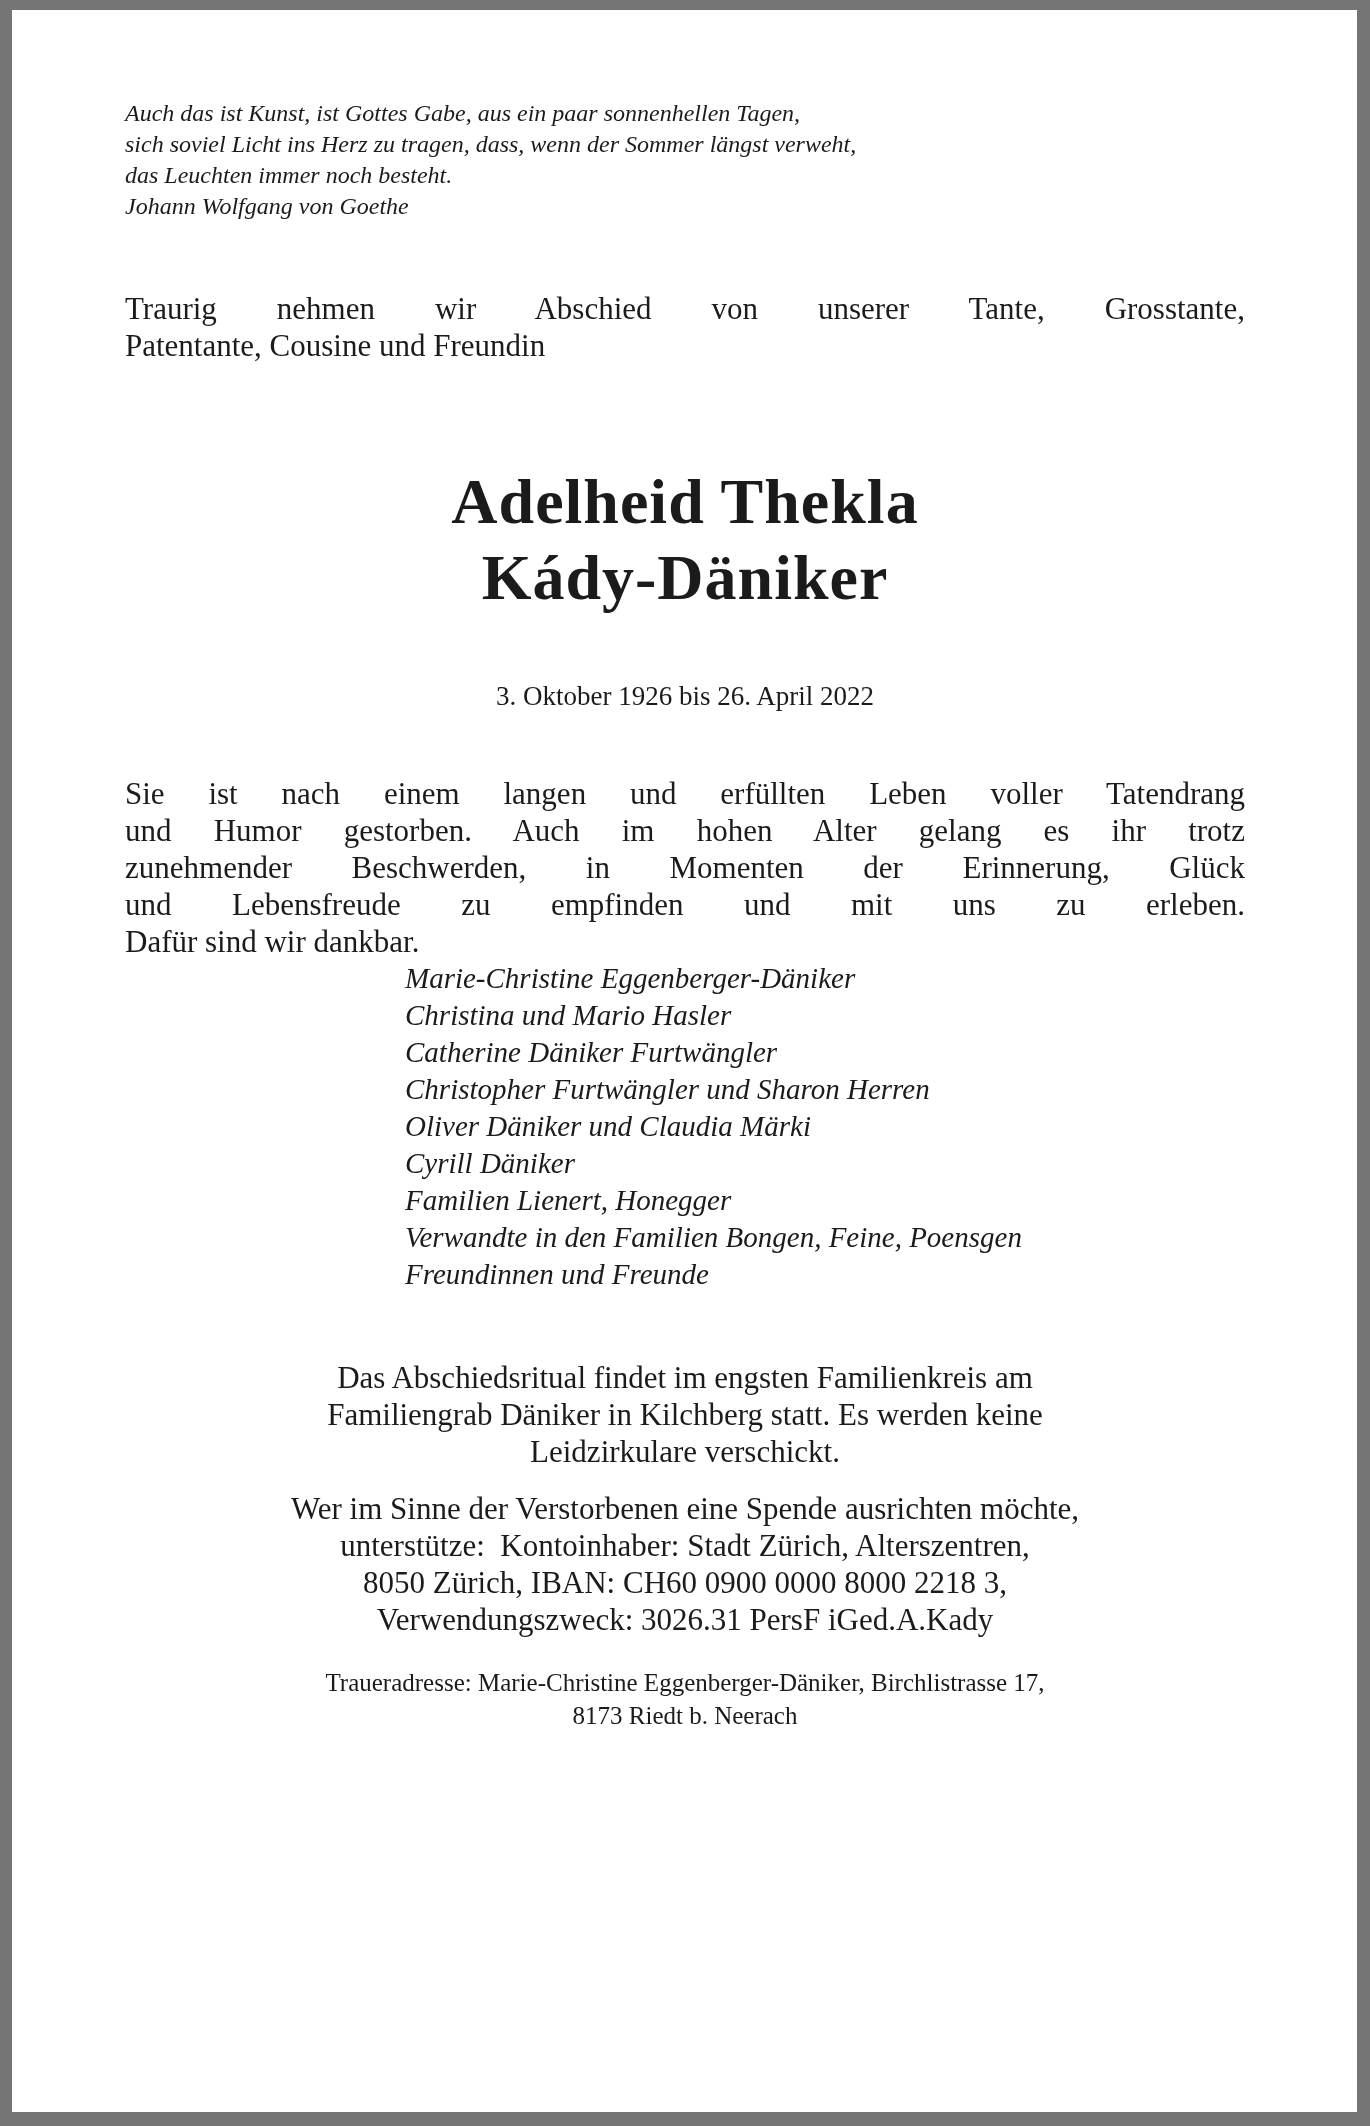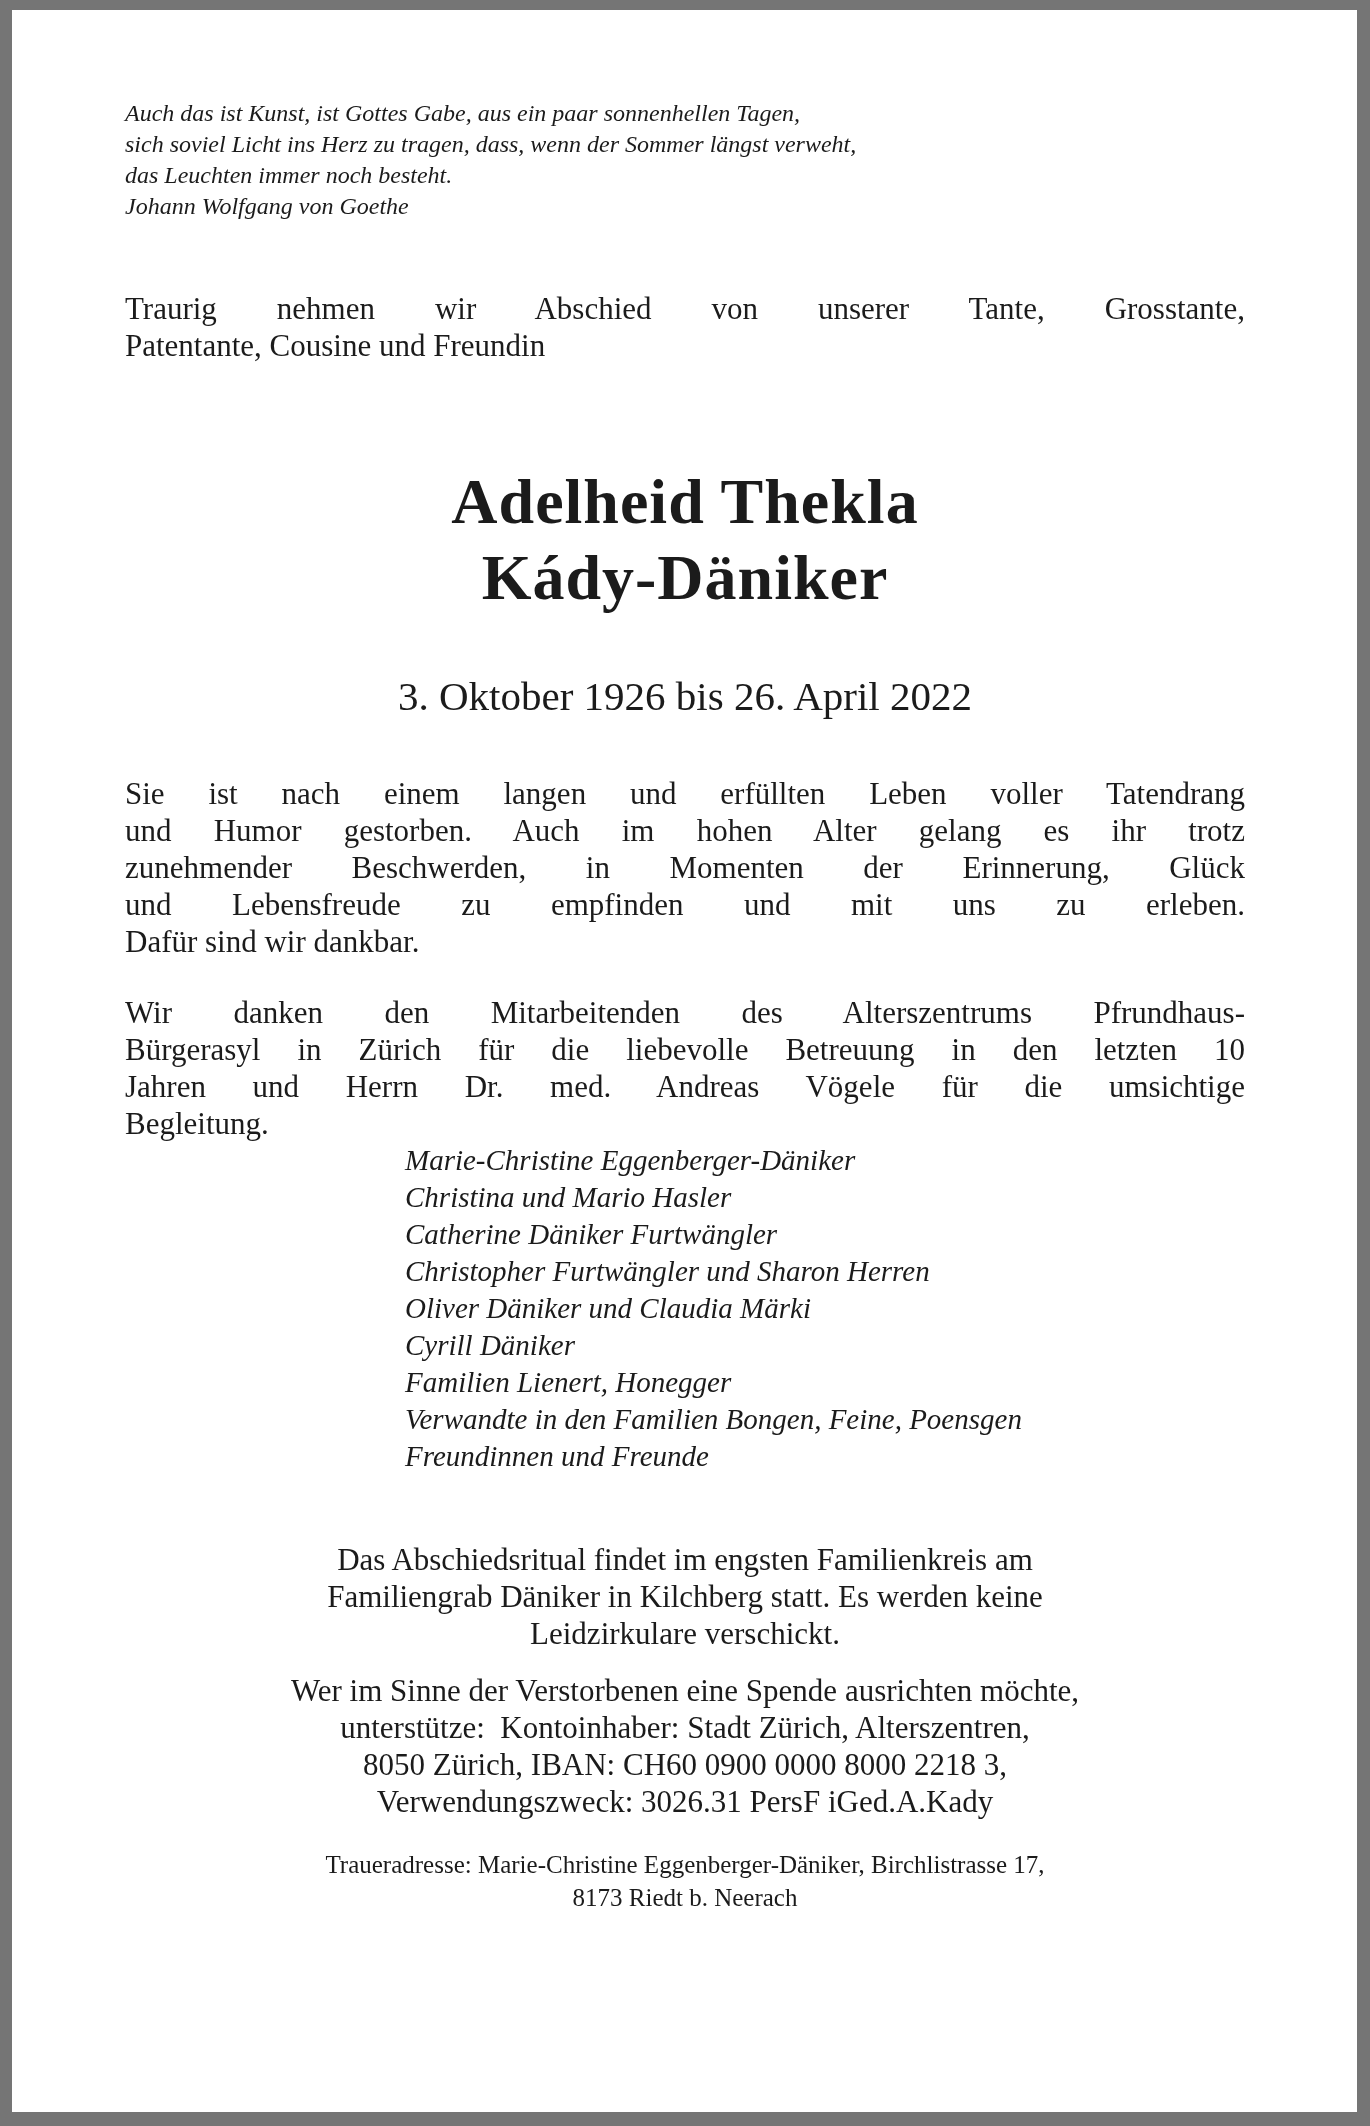--- a/index.html
+++ b/index.html
@@ -47,21 +47,21 @@
     text-align: center;
     font-weight: 700;
     font-size: 64px;
     line-height: 76px;
     letter-spacing: 1px;
   }
 
   .dates {
     margin-top: 62px;
     text-align: center;
-    font-size: 41px;
+    font-size: 27px;
     line-height: 37px;
   }
 
   .para {
     font-size: 31px;
     line-height: 37px;
   }
   .para1 { margin-top: 60px; }
   .para2 { margin-top: 34px; }
 
@@ -115,26 +115,20 @@
     <div class="dates">3. Oktober 1926 bis 26. April 2022</div>
 
     <div class="para para1 justify-lines">
         <div class="line">Sie ist nach einem langen und erfüllten Leben voller Tatendrang</div>
         <div class="line">und Humor gestorben. Auch im hohen Alter gelang es ihr trotz</div>
         <div class="line">zunehmender Beschwerden, in Momenten der Erinnerung, Glück</div>
         <div class="line">und Lebensfreude zu empfinden und mit uns zu erleben.</div>
         <div class="line">Dafür sind wir dankbar.</div>
       </div>
 
-    <div class="para para2 justify-lines">
-        <div class="line">Wir danken den Mitarbeitenden des Alterszentrums Pfrundhaus-</div>
-        <div class="line">Bürgerasyl in Zürich für die liebevolle Betreuung in den letzten 10</div>
-        <div class="line">Jahren und Herrn Dr. med. Andreas Vögele für die umsichtige</div>
-        <div class="line">Begleitung.</div>
-      </div>
 
     <div class="mourners">
         <div class="line">Marie-Christine Eggenberger-Däniker</div>
         <div class="line">Christina und Mario Hasler</div>
         <div class="line">Catherine Däniker Furtwängler</div>
         <div class="line">Christopher Furtwängler und Sharon Herren</div>
         <div class="line">Oliver Däniker und Claudia Märki</div>
         <div class="line">Cyrill Däniker</div>
         <div class="line">Familien Lienert, Honegger</div>
         <div class="line">Verwandte in den Familien Bongen, Feine, Poensgen</div>

